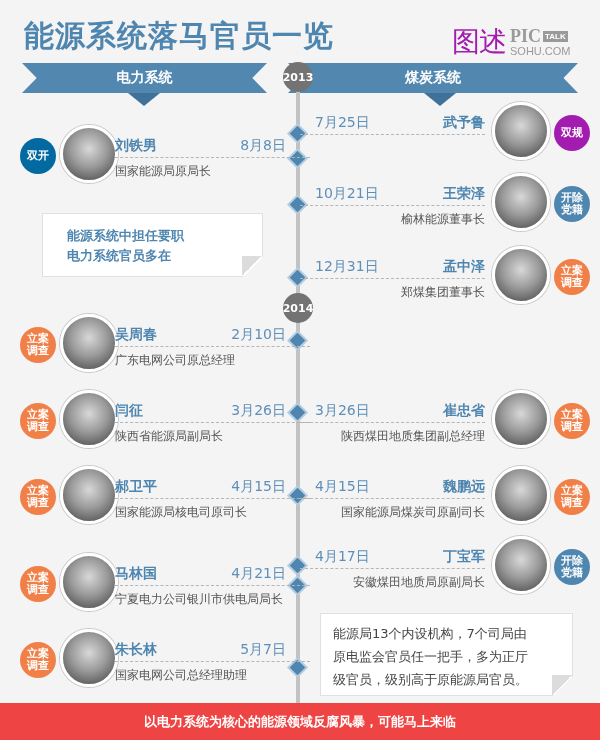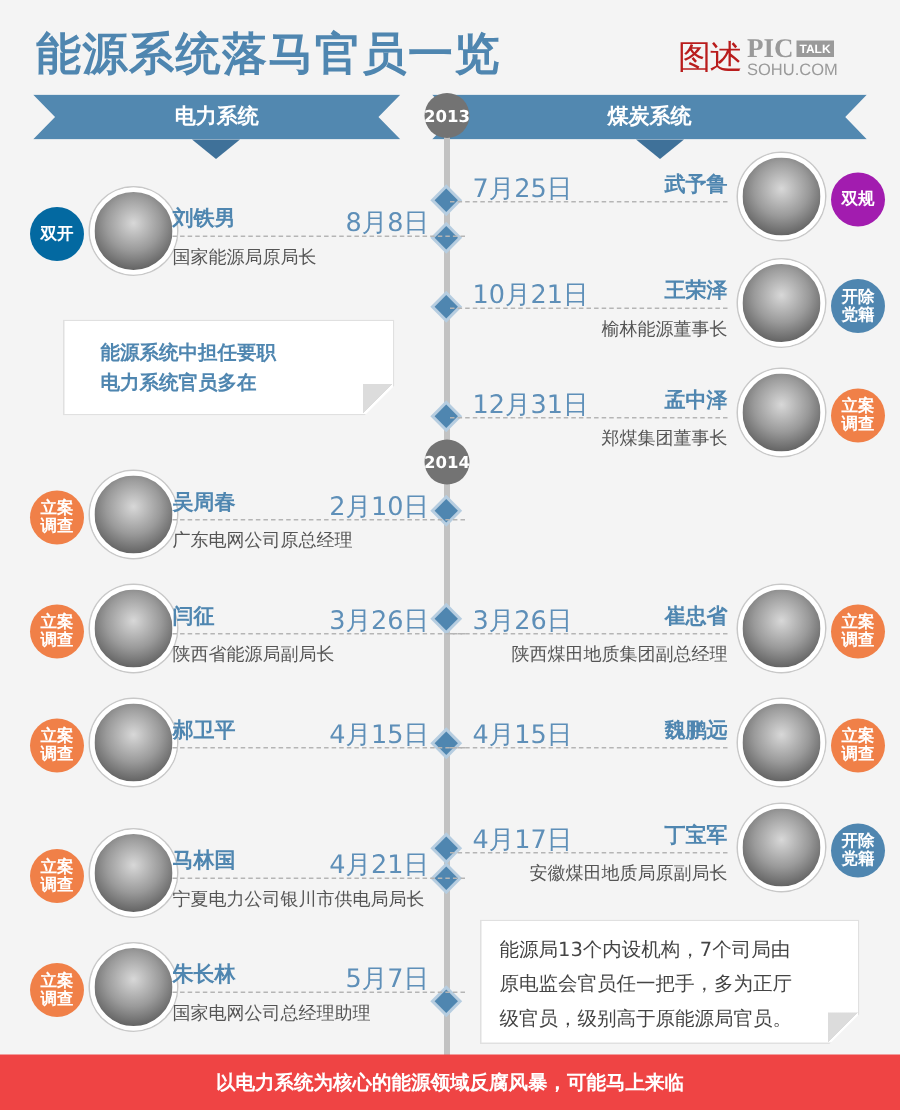--- a/index.html
+++ b/index.html
@@ -1,35 +1,35 @@
 <!DOCTYPE html>
 <html><head>
 <meta charset="utf-8">
 <style>
   * { box-sizing: border-box; margin: 0; padding: 0; }
   html, body { width: 600px; height: 740px; overflow: hidden; }
   body { background: #f4f4f4; font-family: "DejaVu Sans", "Liberation Sans", sans-serif; position: relative; }
   .title { position: absolute; left: 24px; top: 16px; font-size: 30px; font-weight: bold; color: #4f86b0; letter-spacing: 1px; }
   .logo { position: absolute; left: 452px; top: 23px; display: flex; align-items: center; color: #9a9a9a; }
-  .logo .cn { font-size: 22px; letter-spacing: -1px; margin-right: 4px; color: #b91c1c; }
+  .logo .cn { font-size: 28px; letter-spacing: -1px; margin-right: 4px; color: #a21caf; }
   .logo .pic { font-family: Liberation Serif, serif; font-weight: bold; font-size: 18px; line-height: 16px; }
   .logo .talk { font-family: "Liberation Sans", sans-serif; font-size: 8px; font-weight: bold; background: #9a9a9a; color: #fff; padding: 1px 2px; margin-left: 2px; vertical-align: 3px; }
   .logo .sohu { font-family: "Liberation Sans", sans-serif; font-size: 11px; line-height: 11px; }
   .ribbon { position: absolute; top: 63px; height: 30px; background: #5288b0; color: #fff; font-weight: bold; font-size: 14px; display: flex; align-items: center; justify-content: center; }
   .ribbon.left { left: 22px; width: 245px; clip-path: polygon(0 0, 100% 0, 94% 50%, 100% 100%, 0 100%, 6% 50%); }
   .ribbon.right { left: 288px; width: 290px; clip-path: polygon(0 0, 100% 0, 95% 50%, 100% 100%, 0 100%, 5% 50%); left: 288px; }
   .ribbon-tip { position: absolute; top: 93px; width: 0; height: 0; border-left: 16px solid transparent; border-right: 16px solid transparent; border-top: 13px solid #3f7199; }
   .timeline { position: absolute; left: 296px; top: 80px; width: 4px; height: 630px; background: #c2c2c2; }
   .year { position: absolute; width: 30px; height: 30px; border-radius: 50%; background: #737373; color: #fff; font-weight: bold; font-size: 11px; display: flex; align-items: center; justify-content: center; left: 283px; }
   .diamond { position: absolute; width: 11px; height: 11px; background: #4f86b0; transform: rotate(45deg); box-shadow: 0 0 0 2px #b6cde0; left: 292px; }
   .entry { position: absolute; width: 290px; height: 60px; }
   .entry .photo { position: absolute; top: 0; width: 58px; height: 58px; border-radius: 50%; background: radial-gradient(circle at 50% 40%, #d8d8d8 0%, #9a9a9a 45%, #3c3c3c 100%); border: 3px solid #fff; box-shadow: 0 0 0 1px #c8c8c8; }
   .entry .badge { position: absolute; top: 13px; width: 36px; height: 36px; border-radius: 50%; color: #fff; font-weight: bold; font-size: 11px; line-height: 12px; display: flex; align-items: center; justify-content: center; text-align: center; }
   .entry .name { position: absolute; top: 12px; font-weight: bold; font-size: 14px; color: #4f86b0; }
-  .entry .date { position: absolute; top: 12px; font-size: 17px; color: #5e8fb8; }
+  .entry .date { position: absolute; top: 12px; font-size: 14px; color: #5e8fb8; }
   .entry .dash { position: absolute; top: 32px; height: 0; border-top: 1px dashed #b5b5b5; }
   .entry .role { position: absolute; top: 38px; font-size: 12px; color: #555; white-space: nowrap; }
   .entry.L { left: 20px; }
   .entry.L .photo { left: 40px; }
   .entry.L .badge { left: 0; }
   .entry.L .name { left: 95px; }
   .entry.L .date { right: 24px; }
   .entry.L .dash { left: 95px; right: 0; }
   .entry.L .role { left: 95px; }
   .entry.R { left: 300px; }
@@ -100,20 +100,21 @@
   <div class="date">3月26日</div>
   <div class="dash"></div>
   <div class="role">陕西省能源局副局长</div>
 </div>
 <div class="entry L" style="top:466px">
   <div class="photo"></div>
   <div class="badge" style="background:#f08048">立案<br>调查</div>
   <div class="name">郝卫平</div>
   <div class="date">4月15日</div>
   <div class="dash"></div>
+  <div class="role">国家能源局核电司原司长</div>
 </div>
 <div class="entry L" style="top:553px">
   <div class="photo"></div>
   <div class="badge" style="background:#f08048">立案<br>调查</div>
   <div class="name">马林国</div>
   <div class="date">4月21日</div>
   <div class="dash"></div>
   <div class="role">宁夏电力公司银川市供电局局长</div>
 </div>
 <div class="entry L" style="top:629px">
@@ -155,20 +156,21 @@
   <div class="date">3月26日</div>
   <div class="dash"></div>
   <div class="role">陕西煤田地质集团副总经理</div>
 </div>
 <div class="entry R" style="top:466px">
   <div class="photo"></div>
   <div class="badge" style="background:#f08048">立案<br>调查</div>
   <div class="name">魏鹏远</div>
   <div class="date">4月15日</div>
   <div class="dash"></div>
+  <div class="role">国家能源局煤炭司原副司长</div>
 </div>
 <div class="entry R" style="top:536px">
   <div class="photo"></div>
   <div class="badge" style="background:#4f86b0">开除<br>党籍</div>
   <div class="name">丁宝军</div>
   <div class="date">4月17日</div>
   <div class="dash"></div>
   <div class="role">安徽煤田地质局原副局长</div>
 </div>
 

